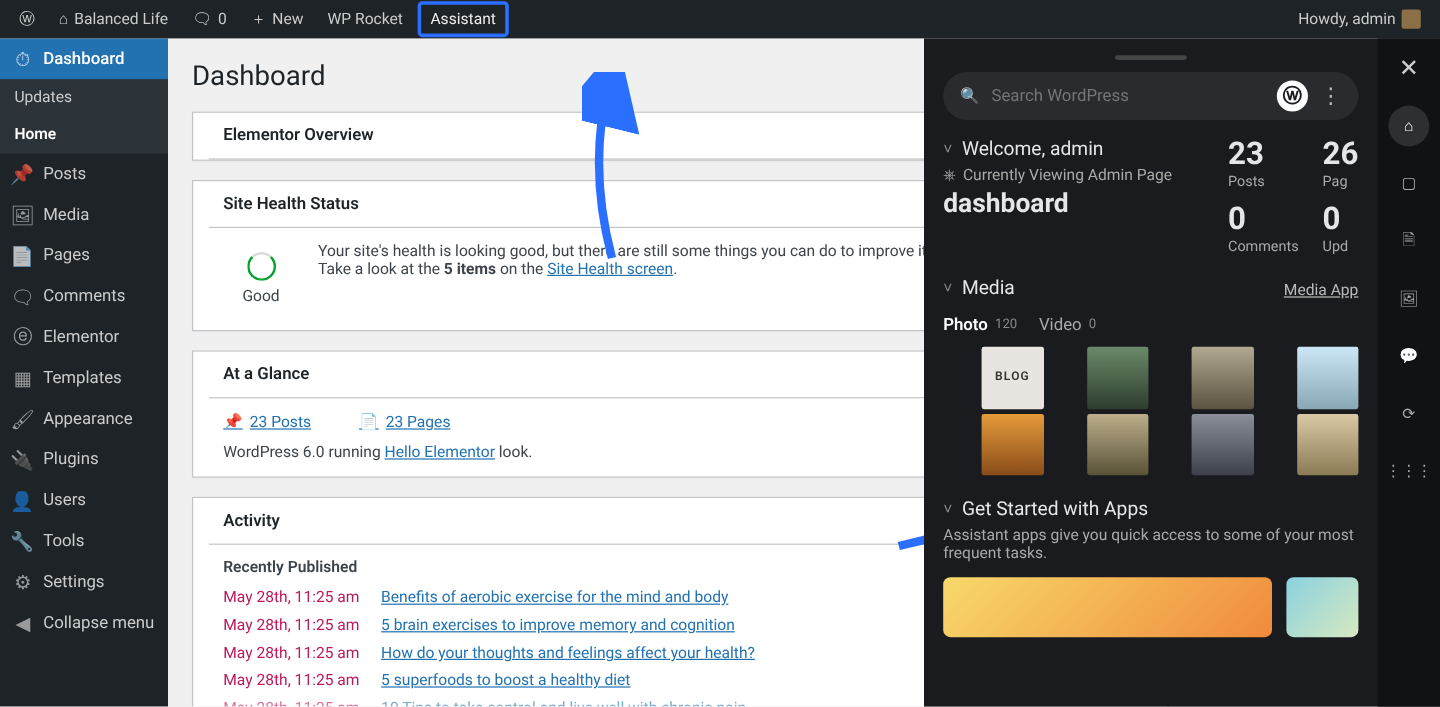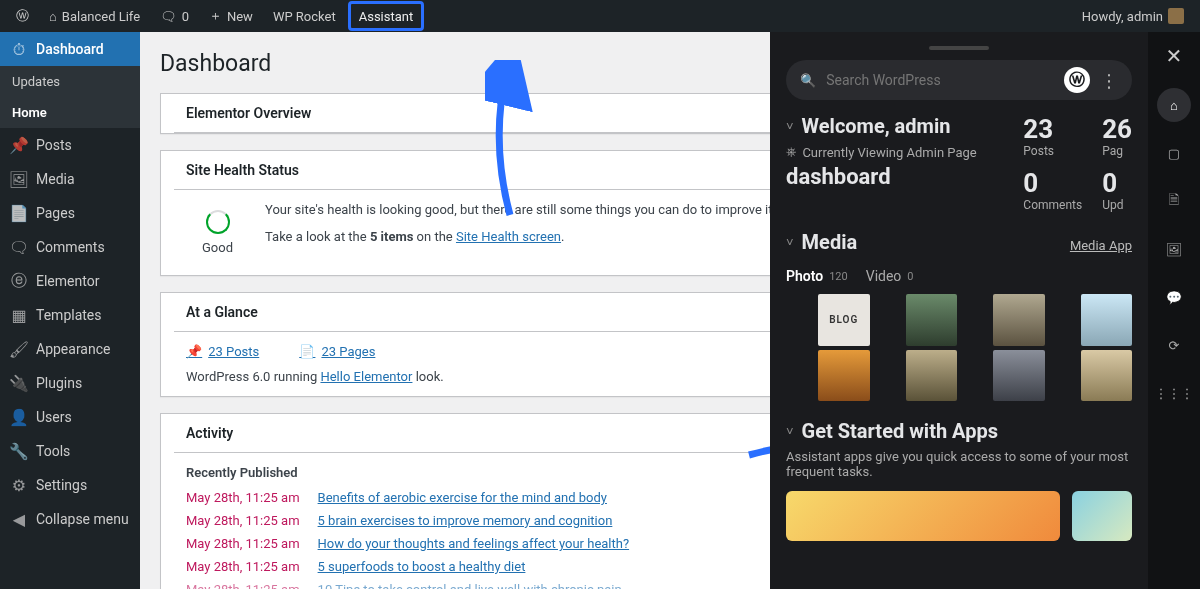--- a/index.html
+++ b/index.html
@@ -70,35 +70,35 @@
 .ap-rail .close { color: #ccc; font-size: 20px; cursor: pointer; margin-bottom: 6px; }
 .ap-handle { width: 60px; height: 4px; background: #444; border-radius: 2px; margin: 0 auto 10px; }
 
 .ap-search { background: #2a2b2f; border-radius: 22px; height: 40px; display: flex; align-items: center; gap: 10px; padding: 0 14px; margin-bottom: 14px; }
 .ap-search input { background: transparent; border: none; color: #0ea5e9; flex: 1; font-size: 14px; outline: none; }
 .ap-search .wp-logo { width: 26px; height: 26px; border-radius: 50%; background: #fff; color: #1a1b1e; display: flex; align-items: center; justify-content: center; font-weight: bold; font-size: 16px; }
 .ap-search .more { color: #bbb; font-size: 18px; cursor: pointer; }
 
 .ap-section-head { display: flex; align-items: center; gap: 8px; margin-bottom: 6px; }
 .ap-section-head .chev { color: #888; }
-.ap-section-head h2 { font-size: 20px; font-weight: 700; }
+.ap-section-head h2 { font-size: 16px; font-weight: 400; }
 .ap-bigtitle { font-size: 22px; font-weight: 700; margin-top: 4px; }
 .ap-viewing { color: #aaa; font-size: 13px; display: flex; align-items: center; gap: 6px; margin-top: 6px; }
 
 .ap-stats { display: flex; gap: 20px; margin-left: auto; }
 .ap-stat { text-align: left; }
 .ap-stat .num { font-size: 26px; font-weight: 700; }
 .ap-stat .lbl { font-size: 12px; color: #aaa; }
 .ap-welcome-row { display: flex; justify-content: space-between; align-items: flex-start; gap: 16px; margin-bottom: 18px; }
 .ap-welcome-info { flex: 1; }
 
 .ap-media-head { display: flex; justify-content: space-between; align-items: center; }
 .ap-media-head .link { color: #bbb; font-size: 13px; }
 .ap-tabs { display: flex; gap: 18px; margin: 8px 0 10px 0; font-size: 14px; }
-.ap-tab { display: flex; align-items: center; gap: 6px; color: #aaa; cursor: pointer; }
+.ap-tab { display: flex; gap: 6px; color: #aaa; cursor: pointer; }
 .ap-tab.active { color: #fff; font-weight: 600; }
 .ap-tab .cnt { font-size: 11px; color: #888; font-weight: 400; }
 .ap-media-grid { display: grid; grid-template-columns: repeat(4, 1fr); gap: 4px; }
 .ap-thumb { aspect-ratio: 1; border-radius: 2px; display: flex; align-items: center; justify-content: center; font-size: 10px; font-weight: 600; letter-spacing: 1px; margin-left: 32px; }
 
 .ap-getstarted { margin-top: 18px; }
 .ap-desc { color: #aaa; font-size: 13px; margin: 6px 0 12px 0; }
 .ap-cards { display: flex; gap: 12px; }
 .ap-card { flex: 1; height: 50px; border-radius: 6px; }
 </style>
@@ -230,21 +230,21 @@
                 <span>▴</span>
               </div>
             </div>
             <div class="widget-body site-health">
               <div class="health-badge">
                 <div class="health-circle"></div>
                 <span>Good</span>
               </div>
               <div>
                 <p>Your site's health is looking good, but there are still some things you can do to improve its performance and security.</p>
-                <p style="margin-top:12px;">
+                <p style="">
                   <span>Take a look at the </span><b>5 items</b><span> on the </span><a href="#">Site Health screen</a><span>.</span>
                 </p>
               </div>
             </div>
           </div>
 
           <div class="widget">
             <div class="widget-header">
               <span>At a Glance</span>
               <div class="widget-actions">

